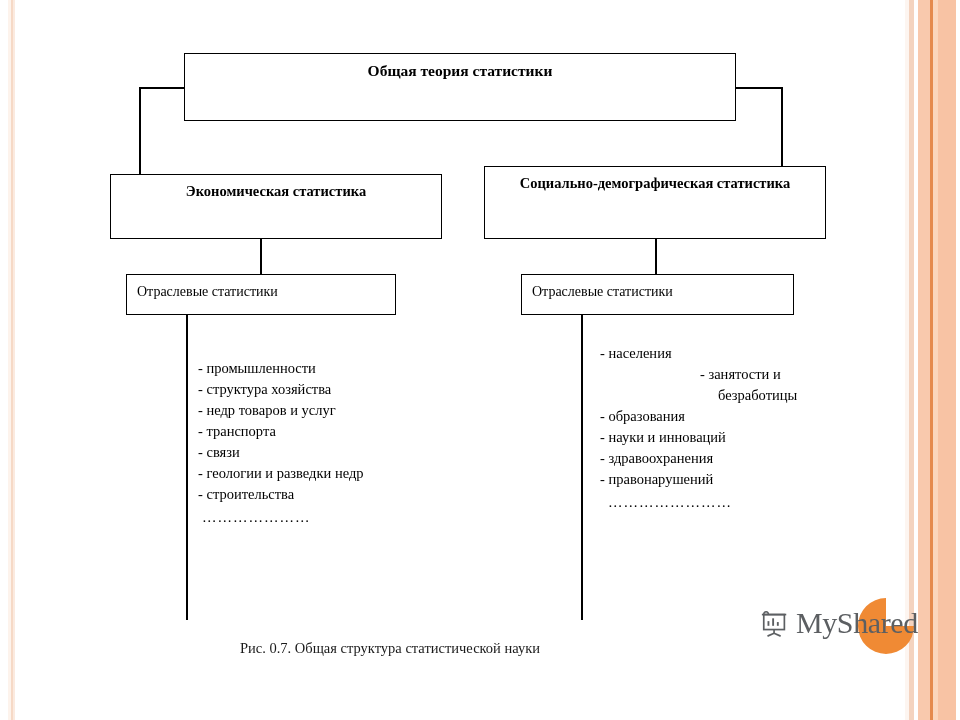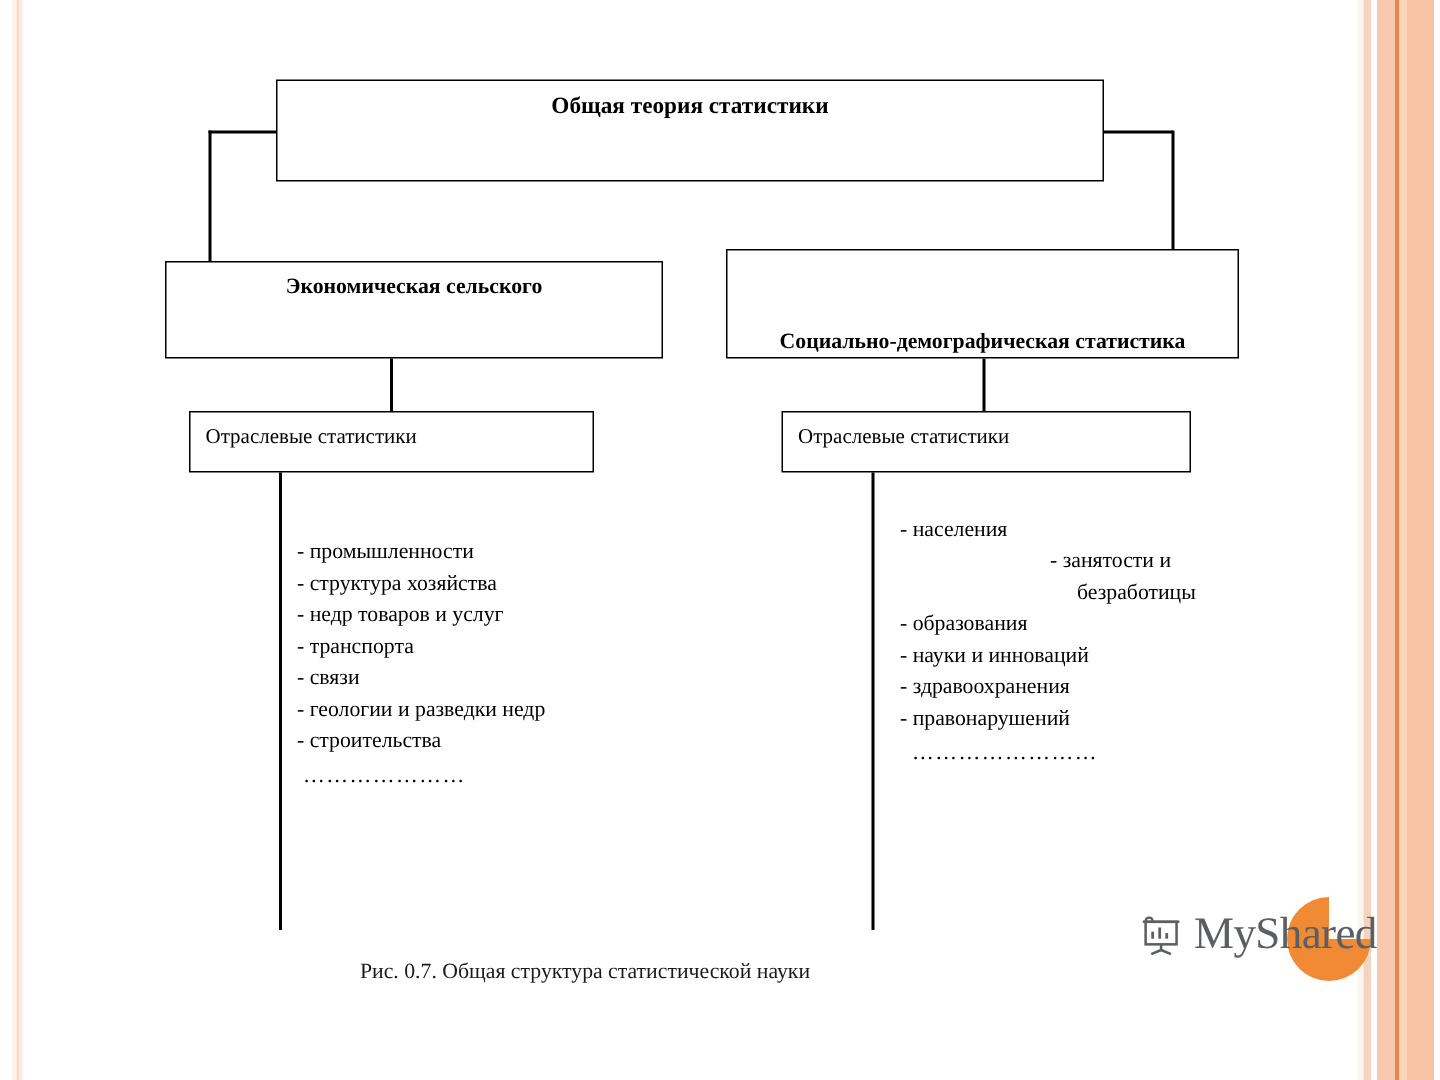--- a/index.html
+++ b/index.html
@@ -79,21 +79,20 @@
     font-size: 14.5px;
     font-weight: bold;
     text-align: center;
   }
   #node-socio {
     left: 484px; top: 166px; width: 342px; height: 73px;
   }
   #node-socio .node-label {
     font-size: 14.5px;
     font-weight: bold;
-    margin-top: 45px;
   }
 
   
   #node-branch-left {
     left: 126px; top: 274px; width: 270px; height: 41px;
     justify-content: flex-start;
   }
   #node-branch-left .node-label {
     font-size: 14px;
     padding-left: 10px;
@@ -232,21 +231,21 @@
   <div class="line line-v" id="ln-econ-v"></div>
   <div class="line line-v" id="ln-socio-v"></div>
   <div class="line line-v" id="ln-rail-left"></div>
   <div class="line line-v" id="ln-rail-right"></div>
 
   <div class="node" id="node-root">
     <span class="node-label">Общая теория статистики</span>
   </div>
 
   <div class="node" id="node-econ">
-    <span class="node-label">Экономическая сельского</span>
+    <span class="node-label">Экономическая статистика</span>
   </div>
   <div class="node" id="node-socio">
     <span class="node-label">Социально-демографическая статистика</span>
   </div>
 
   <div class="node" id="node-branch-left">
     <span class="node-label">Отраслевые статистики</span>
   </div>
   <div class="node" id="node-branch-right">
     <span class="node-label">Отраслевые статистики</span>

